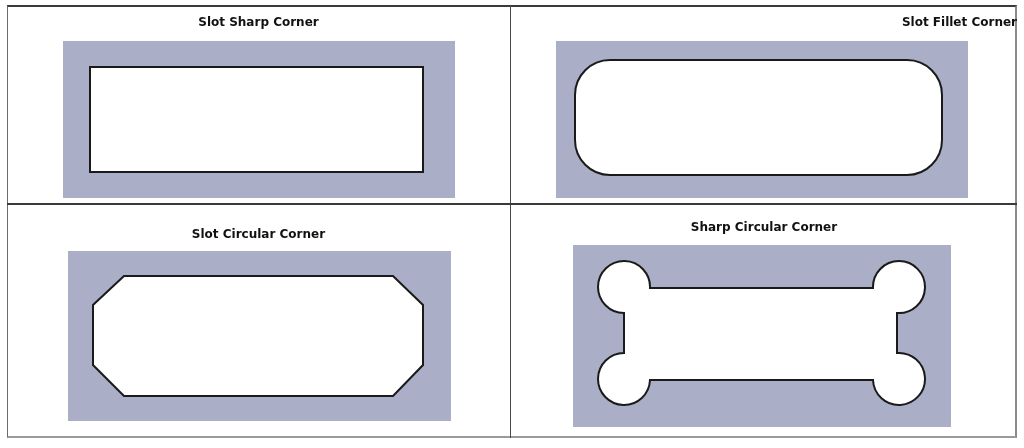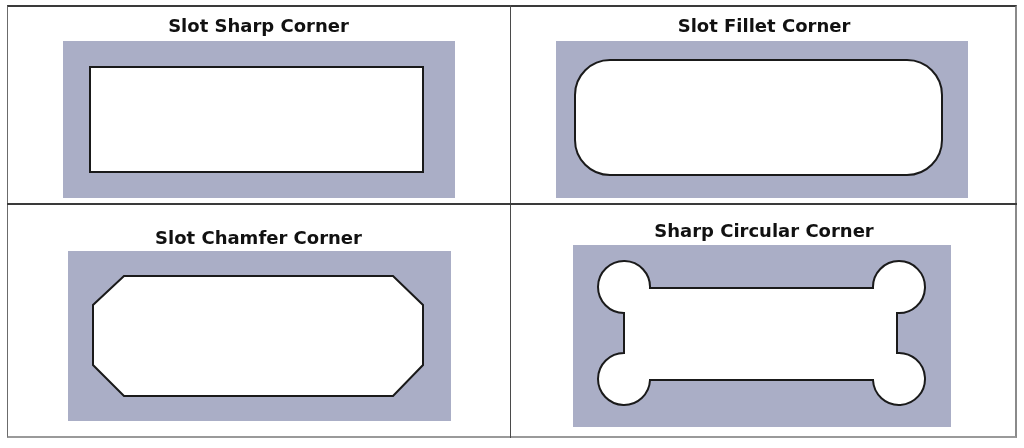--- a/index.html
+++ b/index.html
@@ -1,48 +1,48 @@
 <!DOCTYPE html>
 <html><head>
   <meta charset="utf-8">
   <style>
     html, body { margin: 0; padding: 0; background: #ffffff; }
     body { width: 1024px; height: 448px; position: relative; overflow: hidden; font-family: "DejaVu Sans", sans-serif; }
     .grid-table { position: absolute; left: 7px; top: 5px; width: 1010px; height: 433px;
       border-top: 2px solid #3a3a3a; border-left: 1px solid #6b6b6b; border-right: 2px solid #8a8a8a; border-bottom: 2px solid #9a9a9a; box-sizing: border-box; }
     .vline { position: absolute; left: 510px; top: 5px; width: 1px; height: 433px; background: #4a4a4a; }
     .hline { position: absolute; left: 7px; top: 203px; width: 1010px; height: 2px; background: #3a3a3a; }
-    .cell-title { position: absolute; font-weight: bold; font-size: 18px; color: #111111; text-align: center; white-space: nowrap; letter-spacing: 0px; }
+    .cell-title { position: absolute; font-weight: bold; font-size: 12px; color: #111111; text-align: center; white-space: nowrap; letter-spacing: 0px; }
     .panel { position: absolute; }
     svg { display: block; }
   </style>
 </head>
 <body>
 
 <div class="grid-table"></div>
 <div class="vline"></div>
 <div class="hline"></div>
 
 <div class="cell-title" style="left:7px; width:503px; top:15px;">Slot Sharp Corner</div>
 <div class="panel" style="left:63px; top:41px;">
   <svg width="392" height="157" viewBox="0 0 392 157">
     <rect x="0" y="0" width="392" height="157" fill="#aaaec6"></rect>
     <rect x="27" y="26" width="333" height="105" fill="#ffffff" stroke="#1a1a1a" stroke-width="2"></rect>
   </svg>
 </div>
 
-<div class="cell-title" style="left:511px; width:506px; top:15px;">Slot Fillet Corner</div>
+<div class="cell-title" style="left:511px; width:506px; top:15px;text-align:right;">Slot Fillet Corner</div>
 <div class="panel" style="left:556px; top:41px;">
   <svg width="412" height="157" viewBox="0 0 412 157">
     <rect x="0" y="0" width="412" height="157" fill="#aaaec6"></rect>
     <rect x="19" y="19" width="367" height="115" rx="35" ry="35" fill="#ffffff" stroke="#1a1a1a" stroke-width="2"></rect>
   </svg>
 </div>
 
-<div class="cell-title" style="left:7px; width:503px; top:227px;">Slot Chamfer Corner</div>
+<div class="cell-title" style="left:7px; width:503px; top:227px;">Slot Circular Corner</div>
 <div class="panel" style="left:68px; top:251px;">
   <svg width="383" height="170" viewBox="0 0 383 170">
     <rect x="0" y="0" width="383" height="170" fill="#aaaec6"></rect>
     <polygon points="56,25 325,25 355,54 355,114 325,145 56,145 25,114 25,54" fill="#ffffff" stroke="#1a1a1a" stroke-width="2"></polygon>
   </svg>
 </div>
 
 <div class="cell-title" style="left:511px; width:506px; top:220px;">Sharp Circular Corner</div>
 <div class="panel" style="left:573px; top:245px;">
   <svg width="378" height="182" viewBox="0 0 378 182">

